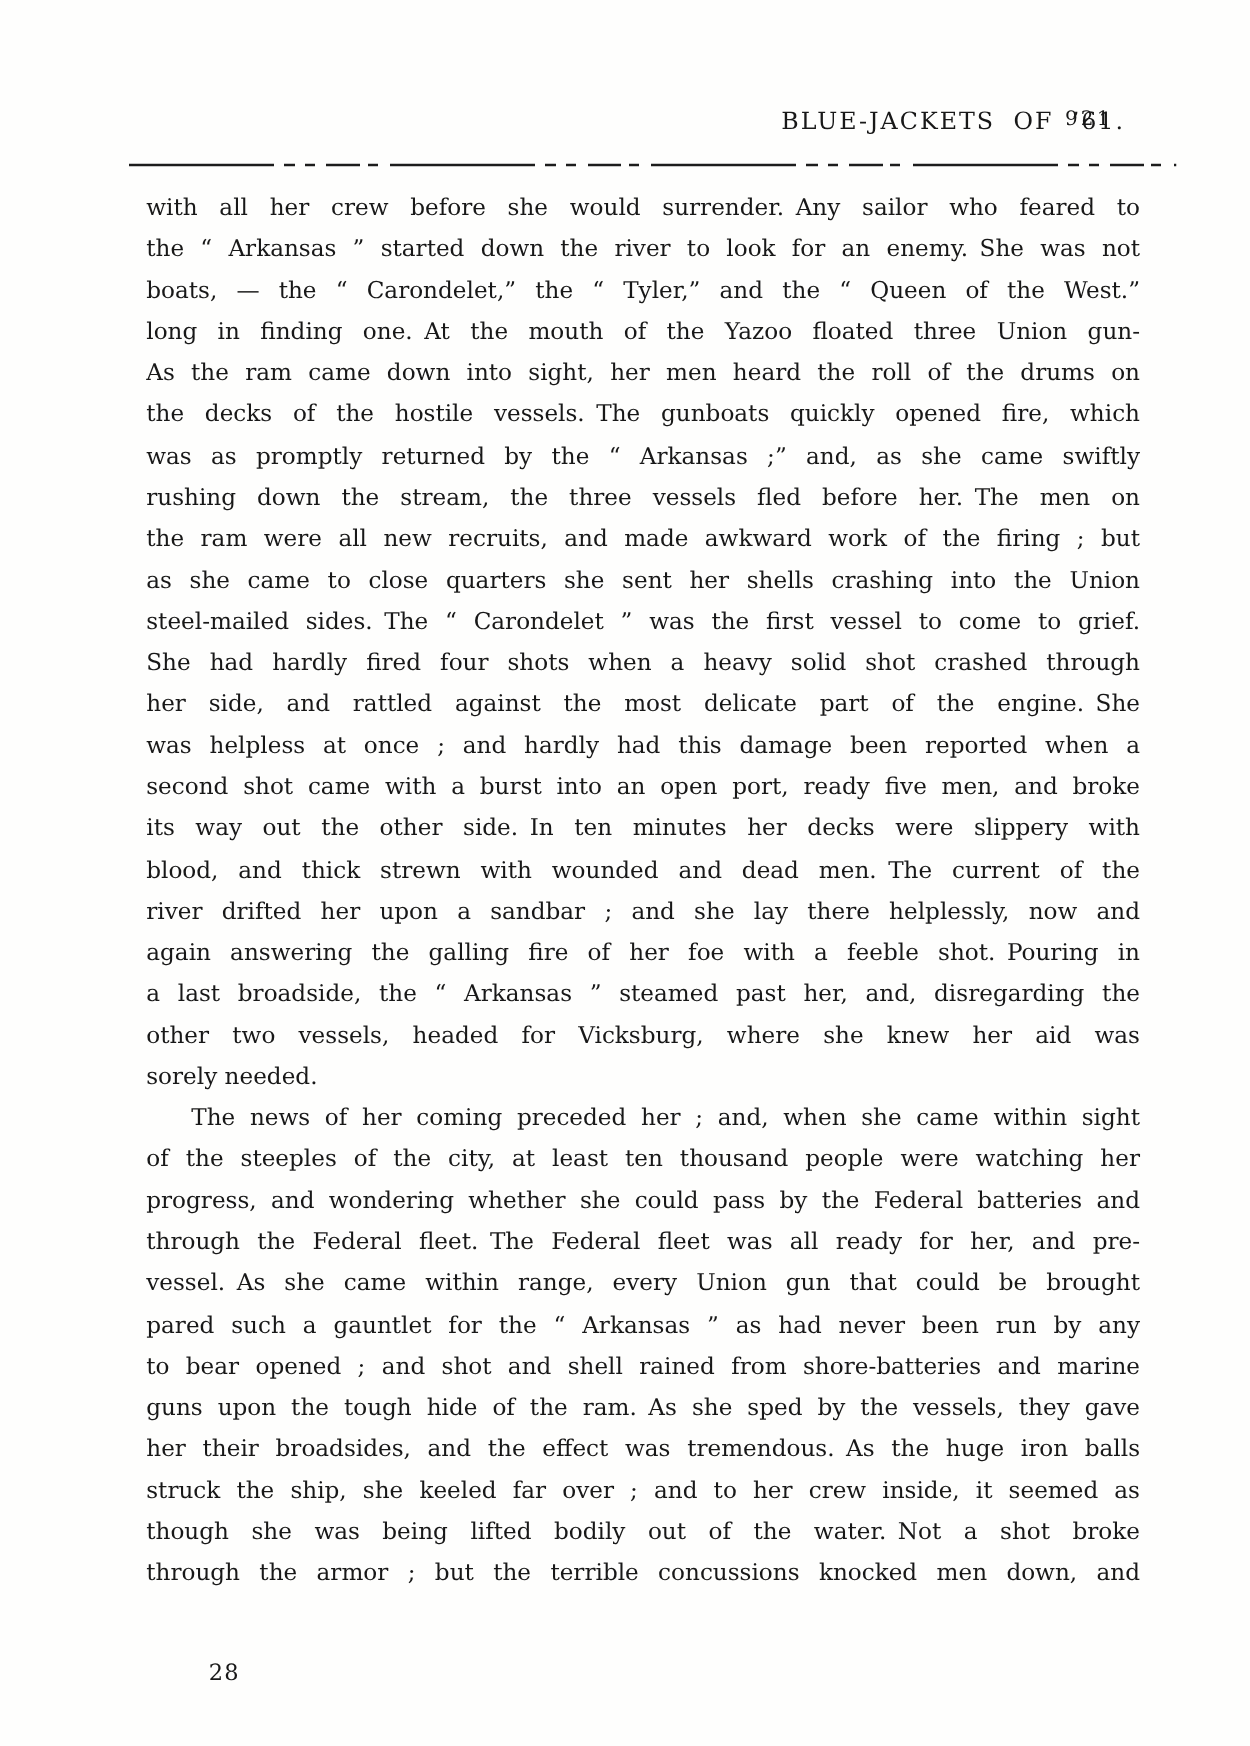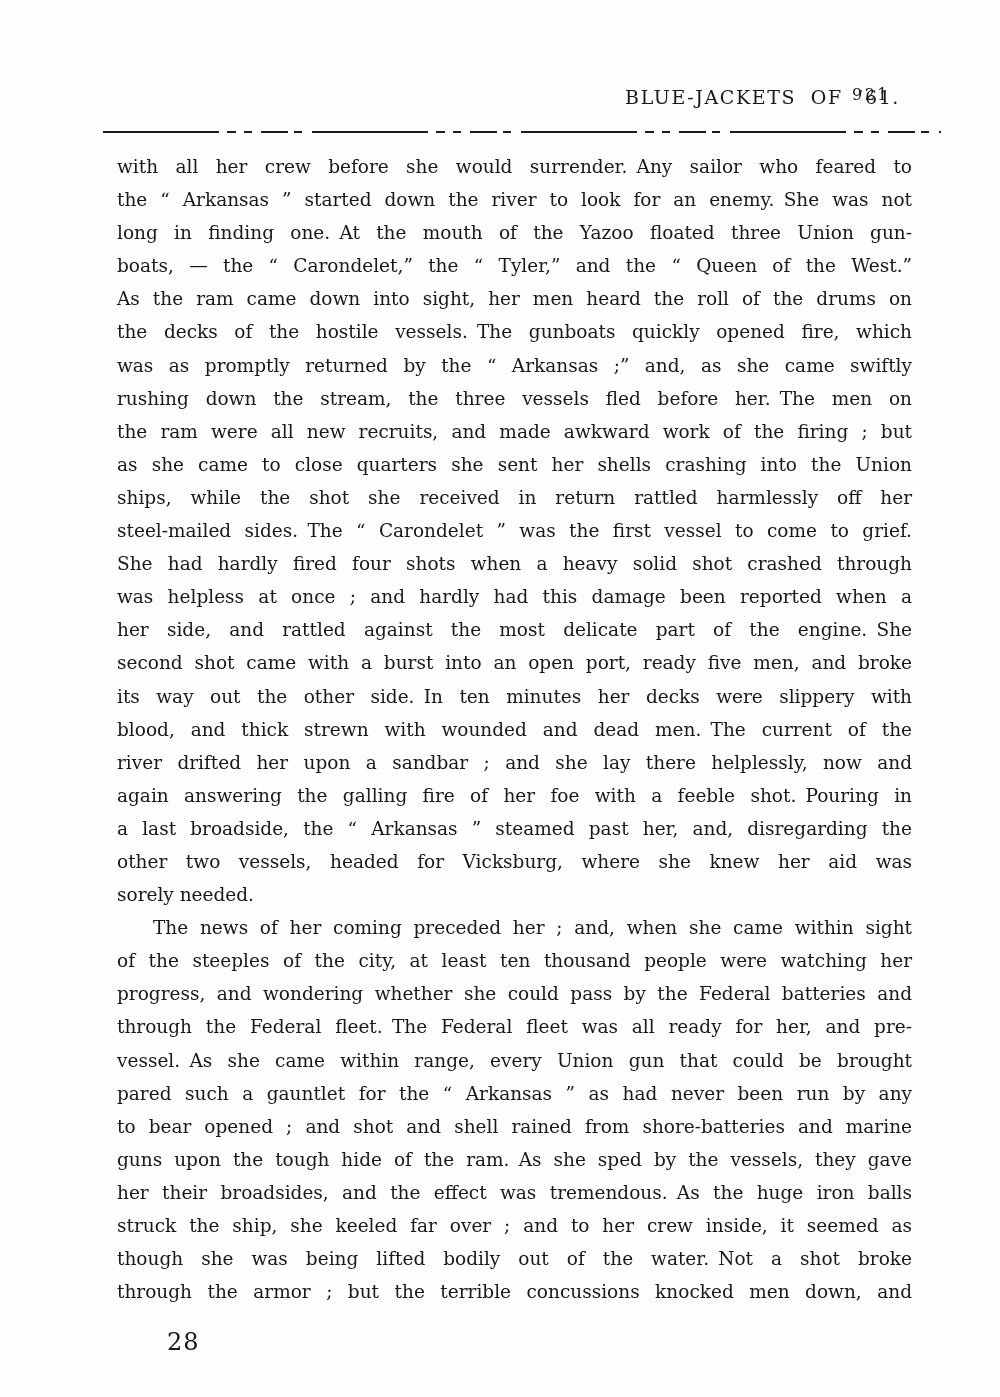--- a/index.html
+++ b/index.html
@@ -79,53 +79,52 @@
     height: 33.1px;
     overflow: visible;
   }
   .line.flush { text-align-last: left; }
   .line.indent { text-indent: 36px; }
   
   .signature-mark {
     position: absolute;
     left: 167px;
     top: 1328px;
-    font-size: 24px;
+    font-size: 18px;
     letter-spacing: 1px;
   }
 </style>
 </head>
 <body>
 
 <div class="book-page">
 
   <div class="running-header">
     <div class="running-title">BLUE-JACKETS OF ’61.</div>
     <div class="page-number">921</div>
   </div>
 
   <div class="header-rule"></div>
 
   <div class="page-body">
       <div class="paragraph">
         <div class="line">with all her crew before she would surrender. Any sailor who feared to</div>
         <div class="line">the “ Arkansas ” started down the river to look for an enemy. She was not</div>
+        <div class="line">boats, — the “ Carondelet,” the “ Tyler,” and the “ Queen of the West.”</div>
         <div class="line">long in finding one. At the mouth of the Yazoo floated three Union gun-</div>
-        <div class="line">boats, — the “ Carondelet,” the “ Tyler,” and the “ Queen of the West.”</div>
         <div class="line">As the ram came down into sight, her men heard the roll of the drums on</div>
         <div class="line">the decks of the hostile vessels. The gunboats quickly opened fire, which</div>
         <div class="line">was as promptly returned by the “ Arkansas ;” and, as she came swiftly</div>
         <div class="line">rushing down the stream, the three vessels fled before her. The men on</div>
         <div class="line">the ram were all new recruits, and made awkward work of the firing ; but</div>
         <div class="line">as she came to close quarters she sent her shells crashing into the Union</div>
-        <div class="line">ships, while the shot she received in return rattled harmlessly off her</div>
         <div class="line">steel-mailed sides. The “ Carondelet ” was the first vessel to come to grief.</div>
         <div class="line">She had hardly fired four shots when a heavy solid shot crashed through</div>
+        <div class="line">her side, and rattled against the most delicate part of the engine. She</div>
         <div class="line">was helpless at once ; and hardly had this damage been reported when a</div>
-        <div class="line">her side, and rattled against the most delicate part of the engine. She</div>
         <div class="line">second shot came with a burst into an open port, ready five men, and broke</div>
         <div class="line">its way out the other side. In ten minutes her decks were slippery with</div>
         <div class="line">blood, and thick strewn with wounded and dead men. The current of the</div>
         <div class="line">river drifted her upon a sandbar ; and she lay there helplessly, now and</div>
         <div class="line">again answering the galling fire of her foe with a feeble shot. Pouring in</div>
         <div class="line">a last broadside, the “ Arkansas ” steamed past her, and, disregarding the</div>
         <div class="line">other two vessels, headed for Vicksburg, where she knew her aid was</div>
         <div class="line flush">sorely needed.</div>
       </div>
       <div class="paragraph">

